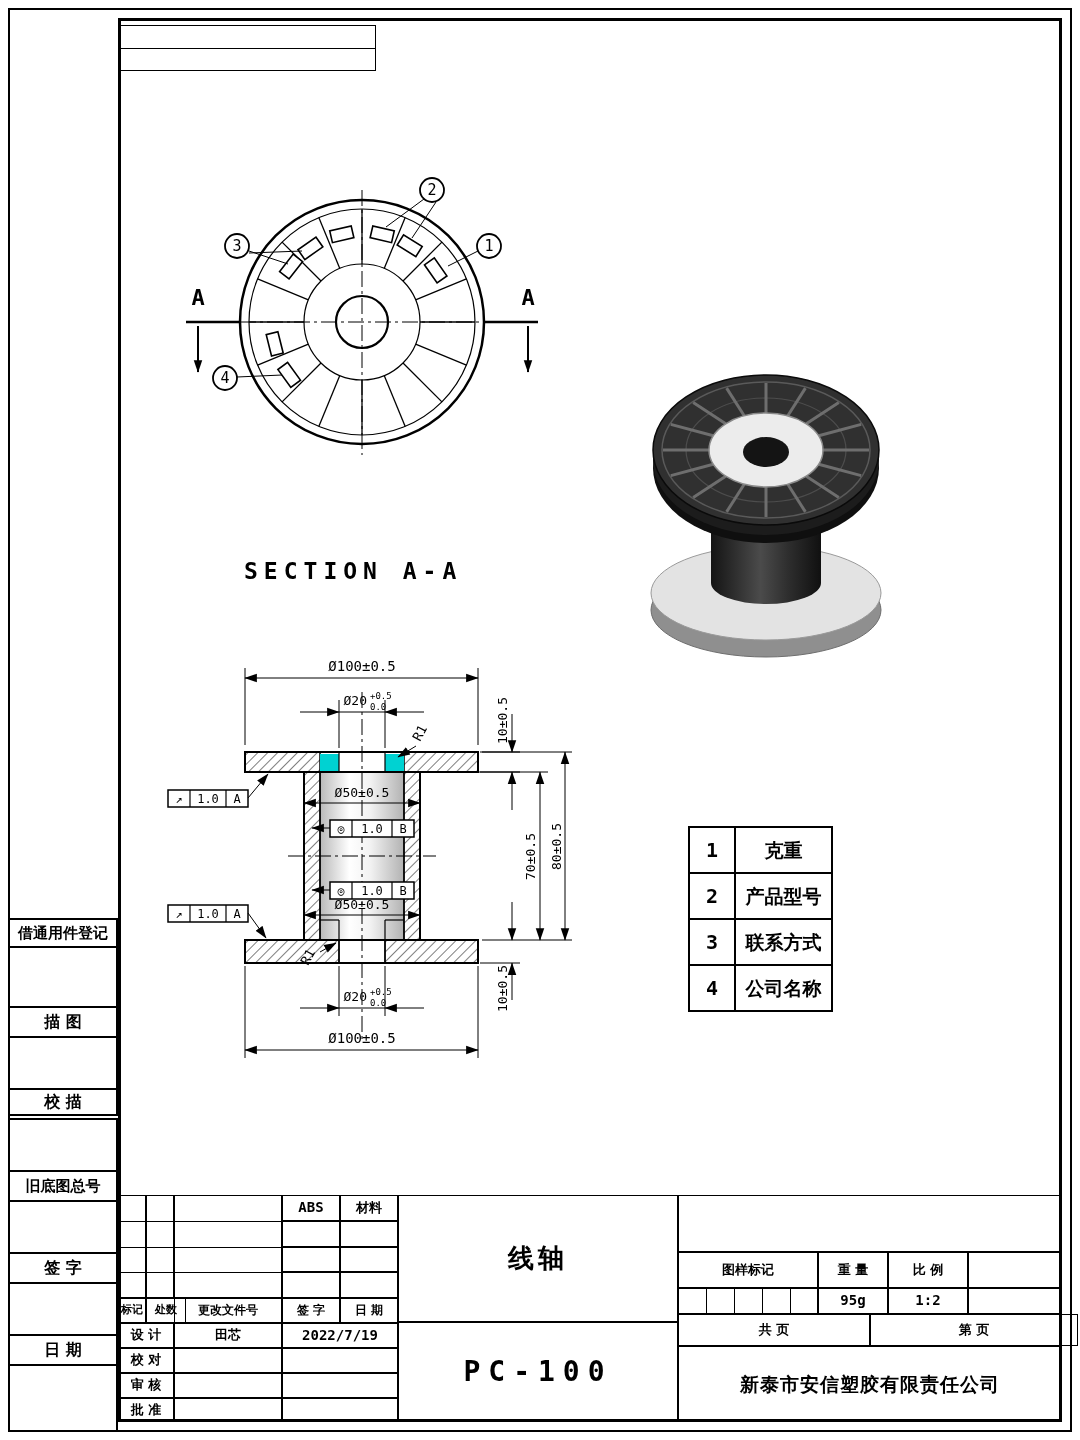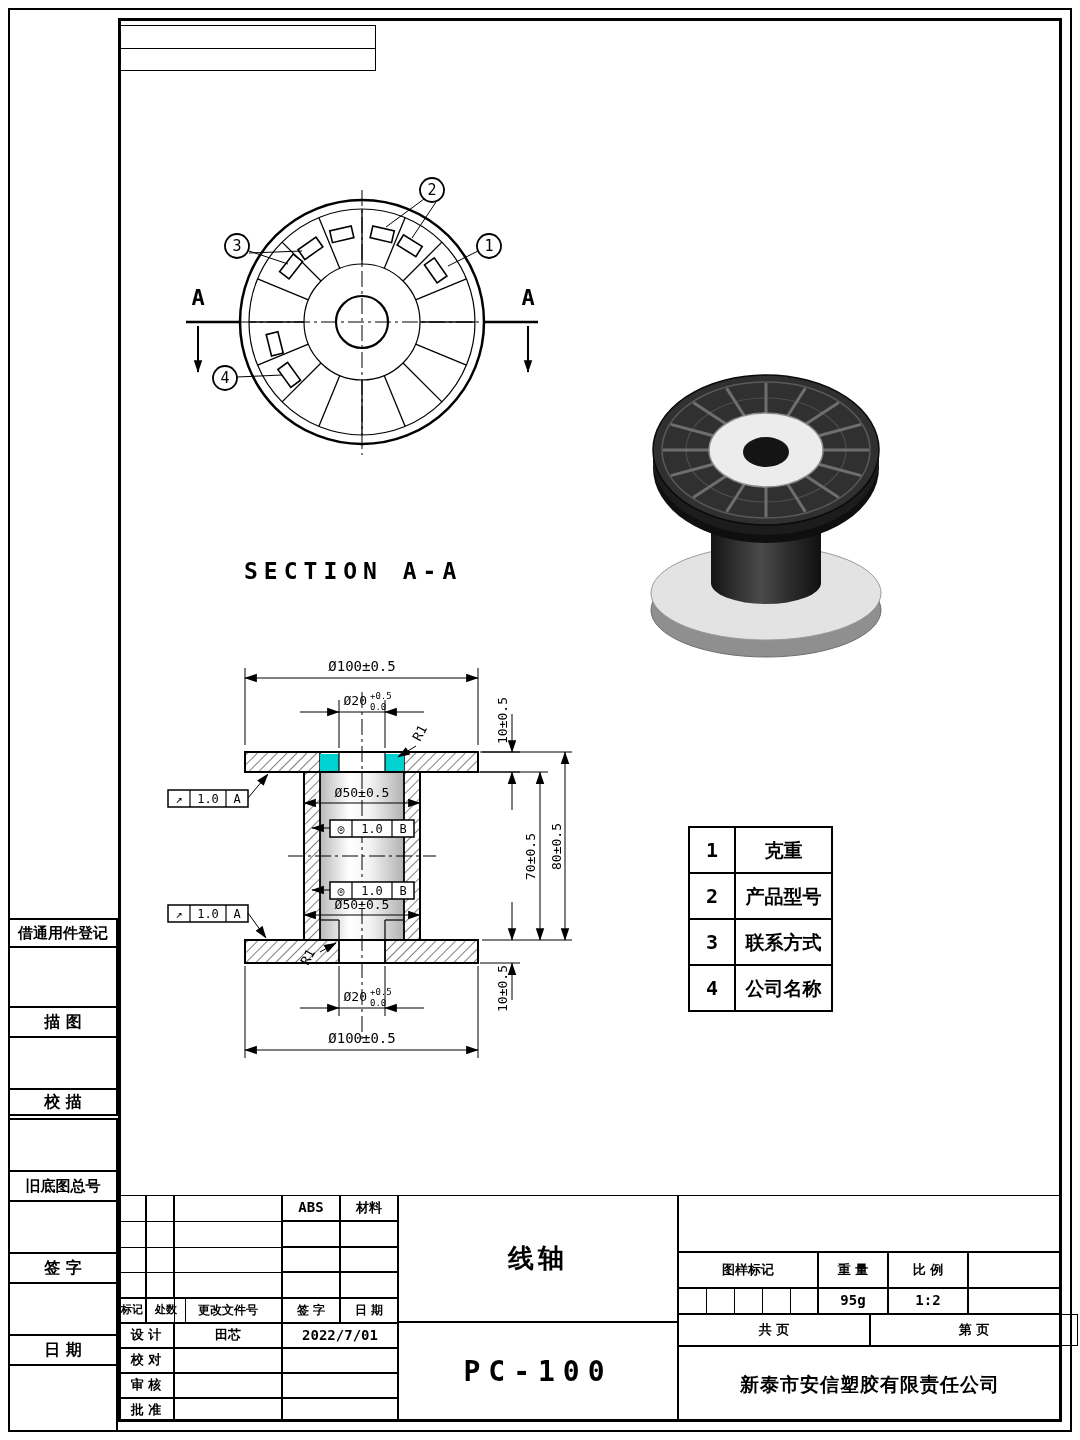--- a/index.html
+++ b/index.html
@@ -338,21 +338,21 @@
     <div class="hline" style="left:118px;top:1272px;width:280px"></div>
 
     <div class="cell thin" style="left:118px;top:1298px;width:28px;height:25px;font-size:11px">标记</div>
     <div class="cell thin" style="left:146px;top:1298px;width:40px;height:25px;font-size:11px">处数</div>
     <div class="cell thin" style="left:174px;top:1298px;width:108px;height:25px;font-size:12px">更改文件号</div>
     <div class="cell thin" style="left:282px;top:1298px;width:58px;height:25px;font-size:12px">签 字</div>
     <div class="cell thin" style="left:340px;top:1298px;width:58px;height:25px;font-size:12px">日 期</div>
 
     <div class="cell thin" style="left:118px;top:1323px;width:56px;height:25px;font-size:13px">设 计</div>
     <div class="cell thin" style="left:174px;top:1323px;width:108px;height:25px;font-size:13px">田芯</div>
-    <div class="cell thin mono" style="left:282px;top:1323px;width:116px;height:25px;font-size:14px">2022/7/01</div>
+    <div class="cell thin mono" style="left:282px;top:1323px;width:116px;height:25px;font-size:14px">2022/7/19</div>
     <div class="cell thin" style="left:118px;top:1348px;width:56px;height:25px;font-size:13px">校 对</div>
     <div class="cell thin" style="left:174px;top:1348px;width:108px;height:25px"></div>
     <div class="cell thin" style="left:282px;top:1348px;width:116px;height:25px"></div>
     <div class="cell thin" style="left:118px;top:1373px;width:56px;height:25px;font-size:13px">审 核</div>
     <div class="cell thin" style="left:174px;top:1373px;width:108px;height:25px"></div>
     <div class="cell thin" style="left:282px;top:1373px;width:116px;height:25px"></div>
     <div class="cell thin" style="left:118px;top:1398px;width:56px;height:24px;font-size:13px">批 准</div>
     <div class="cell thin" style="left:174px;top:1398px;width:108px;height:24px"></div>
     <div class="cell thin" style="left:282px;top:1398px;width:116px;height:24px"></div>
 

